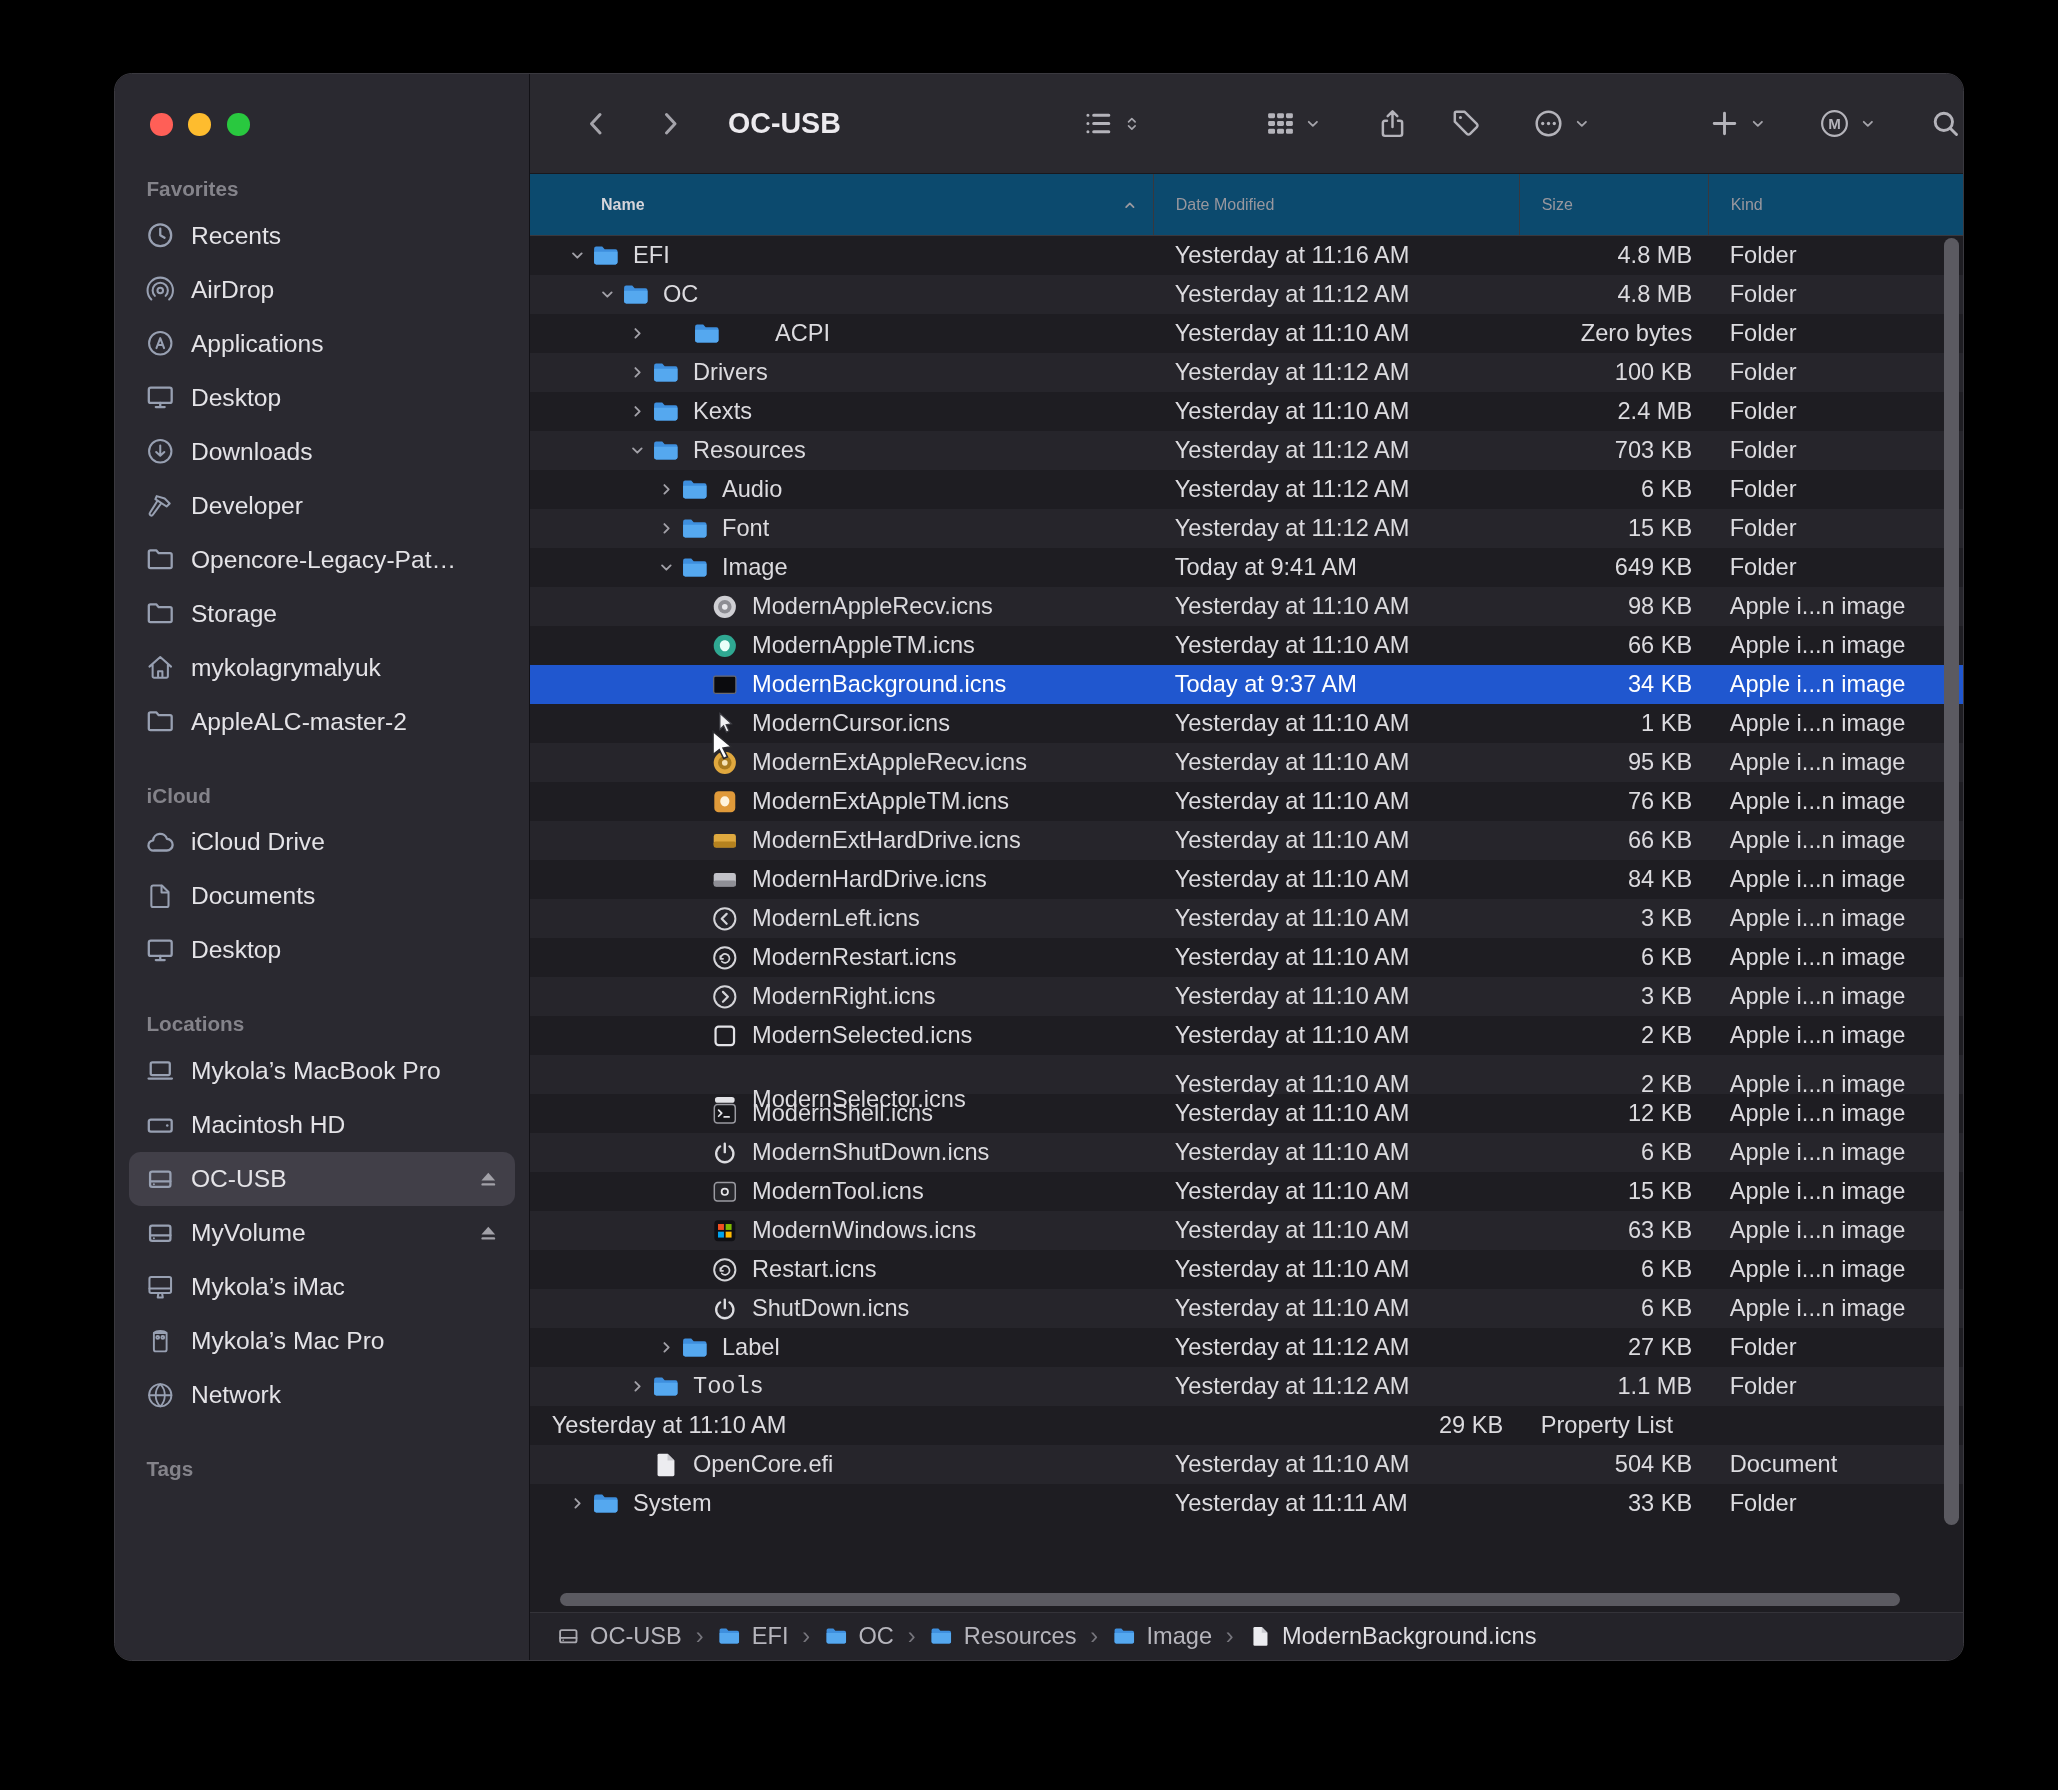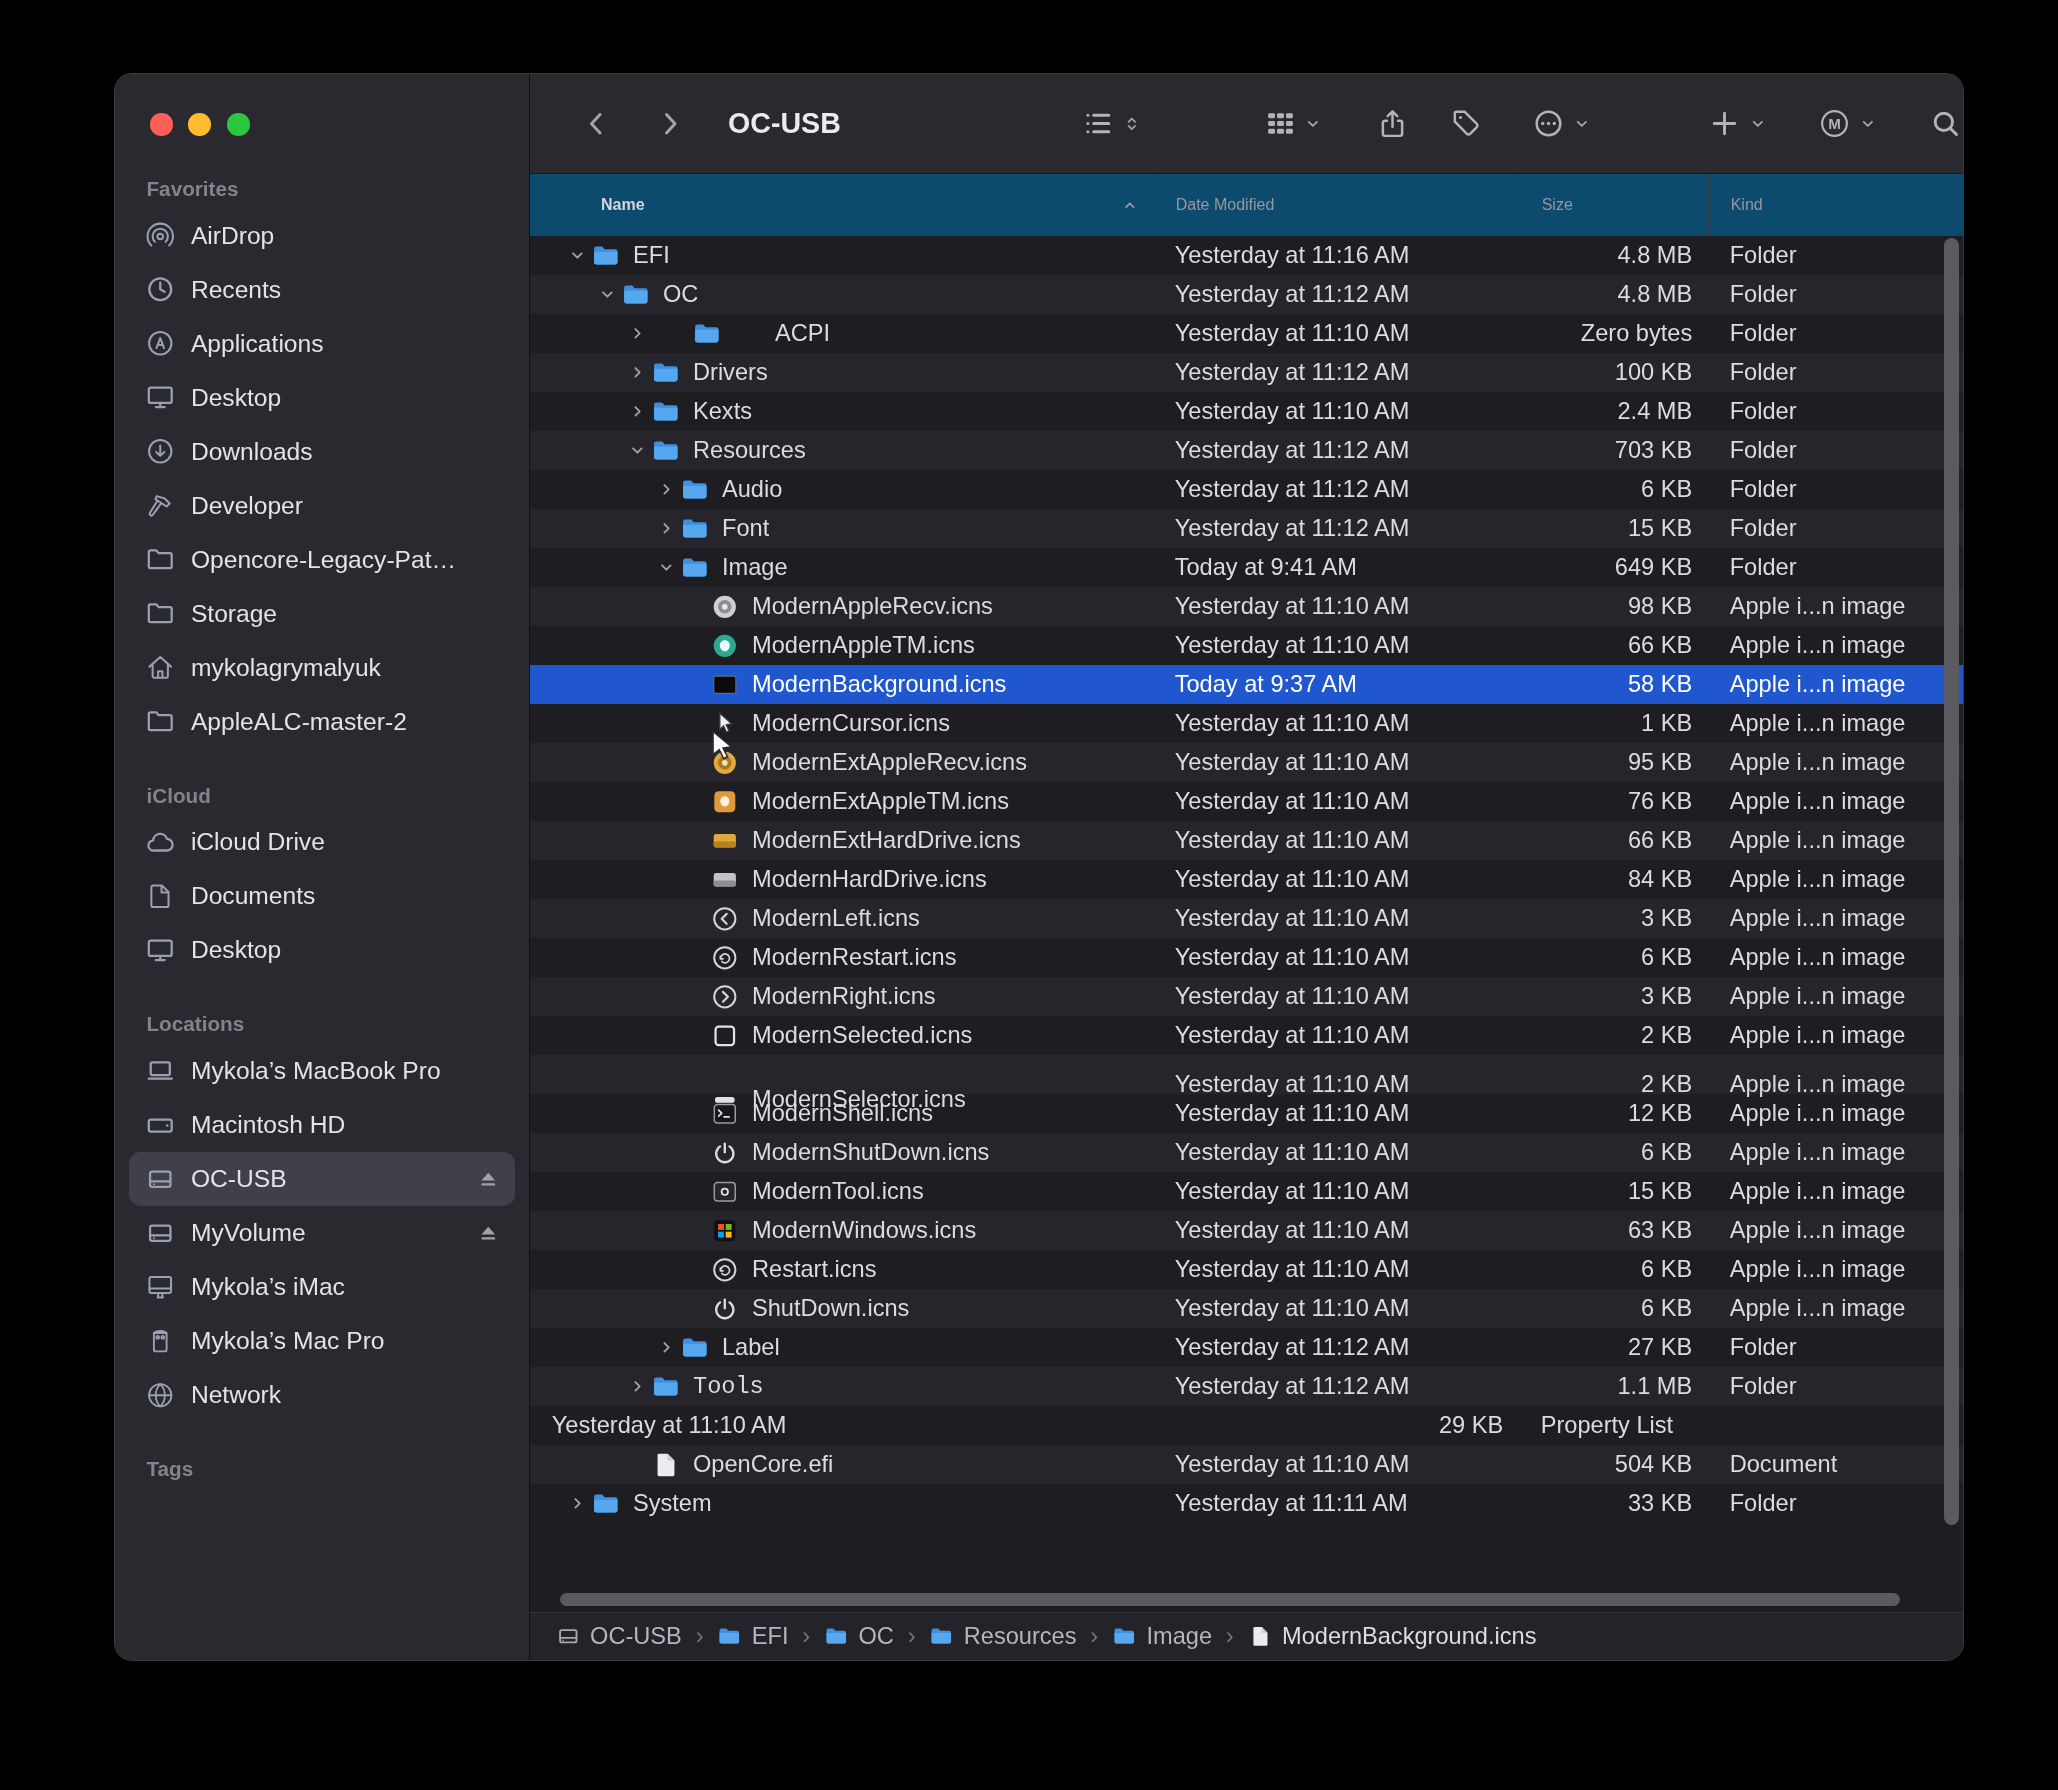--- a/index.html
+++ b/index.html
@@ -100,35 +100,35 @@
       <div class="traffic">
         <span class="light red"></span>
         <span class="light yellow"></span>
         <span class="light green"></span>
       </div>
       <div class="sb-sections">
           <div class="sb-section">
             <div class="sb-header">Favorites</div>
             <div class="sb-item">
               <span class="ic">
+                <svg viewBox="0 0 24 24" fill="none" stroke="currentColor" stroke-width="1.8" stroke-linecap="round" stroke-linejoin="round">
+                  <circle cx="12" cy="12" r="8.6"></circle>
+                  <path d="M12 6.8V12l3.4 2"></path>
+                </svg>
+              </span>
+              <span class="lbl">Recents</span>
+            </div>
+            <div class="sb-item">
+              <span class="ic">
                 <svg viewBox="0 0 24 24" fill="none" stroke="currentColor" stroke-width="1.6" stroke-linecap="round" stroke-linejoin="round">
                   <circle cx="12" cy="13" r="2.2"></circle>
                   <path d="M7.8 17.2a6 6 0 1 1 8.4 0M5 20a10 10 0 1 1 14 0"></path>
                 </svg>
               </span>
               <span class="lbl">AirDrop</span>
-            </div>
-            <div class="sb-item">
-              <span class="ic">
-                <svg viewBox="0 0 24 24" fill="none" stroke="currentColor" stroke-width="1.8" stroke-linecap="round" stroke-linejoin="round">
-                  <circle cx="12" cy="12" r="8.6"></circle>
-                  <path d="M12 6.8V12l3.4 2"></path>
-                </svg>
-              </span>
-              <span class="lbl">Recents</span>
             </div>
             <div class="sb-item">
               <span class="ic">
                 <svg viewBox="0 0 24 24" fill="none" stroke="currentColor" stroke-width="1.6" stroke-linecap="round" stroke-linejoin="round">
                   <circle cx="12" cy="12" r="8.8"></circle>
                   <path d="M9 15.8 12 8l3 7.8M10 13.4h4"></path>
                 </svg>
               </span>
               <span class="lbl">Applications</span>
             </div>
@@ -649,21 +649,21 @@
             <div class="namecell" style="padding-left: 154px;">
               <span class="disc"></span>
               <span class="fico">
                 <svg viewBox="0 0 24 24">
                   <rect x="3" y="5" width="18" height="14" rx="1.5" fill="#0b0b0e" stroke="#6a6a70" stroke-width="1"></rect>
                 </svg>
               </span>
               <span class="fname">ModernBackground.icns</span>
             </div>
             <div class="dcell">Today at 9:37 AM</div>
-            <div class="scell">58 KB</div>
+            <div class="scell">34 KB</div>
             <div class="kcell">Apple i...n image</div>
           </div>
           <div class="row">
             <div class="namecell" style="padding-left: 154px;">
               <span class="disc"></span>
               <span class="fico">
                 <svg viewBox="0 0 24 24">
                   <path d="M8 3.5 17.5 12l-4.4.7 2.3 5-2.1 1-2.3-5L8 16.6Z" fill="#f0f0f2" stroke="#3a3a40" stroke-width="1"></path>
                 </svg>
               </span>

